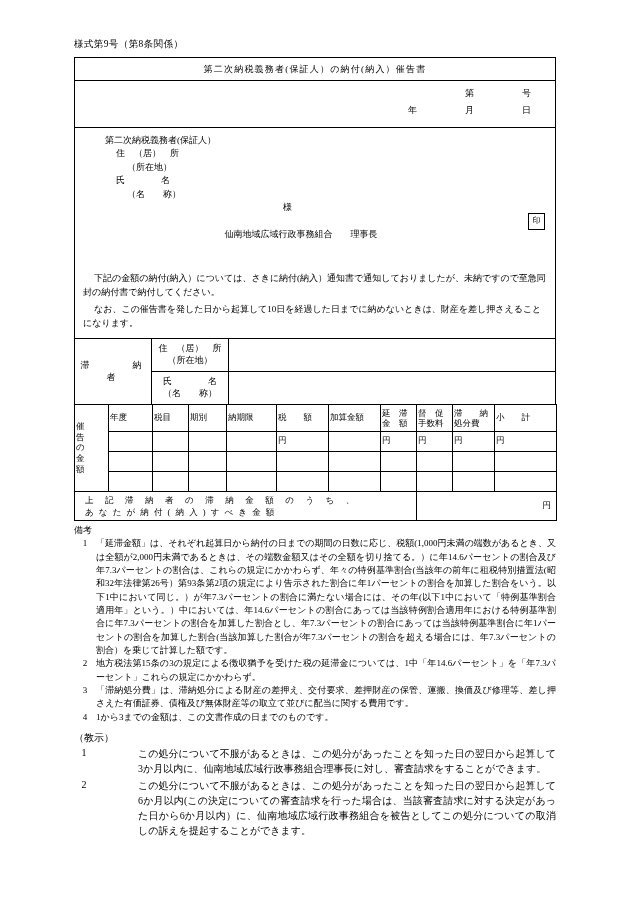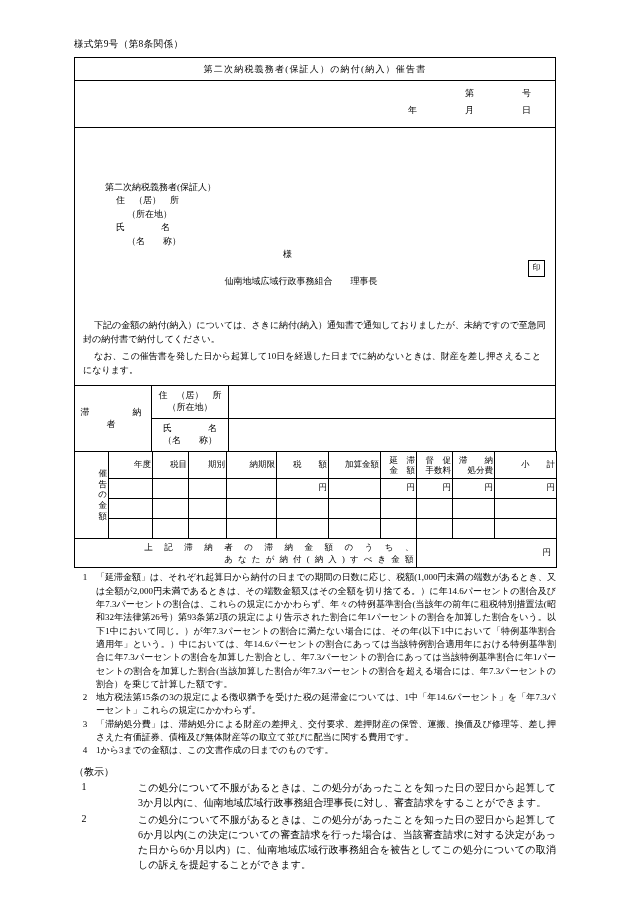--- a/index.html
+++ b/index.html
@@ -65,21 +65,21 @@
   .numdate .row span.lbl { display:inline-block; }
   .numdate .r1 { margin-bottom: 5px; }
   .numdate .sp { display:inline-block; width: 46px; }
   .body-cell {
     padding: 6px 8px 7px 8px !important;
     line-height: 1.5;
   }
   .lines div {
     white-space: pre;
   }
-  .indent1 { padding-left: 22px; margin-top: 47px; }
+  .indent1 { padding-left: 22px; }
   .indent2 { padding-left: 33px; }
   .indent3 { padding-left: 44px; }
   .sama {
     padding-left: 200px;
   }
   .riji {
     padding-left: 110px;
     position: relative;
   }
   .inkan {
@@ -124,21 +124,21 @@
   
   table.amt {
     border-collapse: collapse;
     width: 482px;
     table-layout: fixed;
     margin-top: -1px;
   }
   table.amt td {
     border: 1px solid #000;
     font-size: 8.5px;
-    text-align: right;
+    text-align: left;
     padding: 2px 1px;
     height: 15px;
     vertical-align: middle;
   }
   td.vlabel {
     width: 34px;
     letter-spacing: 0px;
     line-height: 1.25;
     font-size: 8.5px;
   }
@@ -331,20 +331,21 @@
       </tr>
       <tr class="sumrow">
         <td colspan="8" class="sumtext" style="white-space:pre;">上　記　滞　納　者　の　滞　納　金　額　の　う　ち　、
 あ な た が 納 付 ( 納 入 ) す べ き 金 額</td>
         <td colspan="3" class="yen" style="text-align:right;padding-right:5px;">円</td>
       </tr>
     </tbody>
       </table>
 
     <div class="notes">
+      <div class="notes-title">備考</div>
       <div class="note-item">
         <div class="note-num">1</div>
         <div class="note-body">「延滞金額」は、それぞれ起算日から納付の日までの期間の日数に応じ、税額(1,000円未満の端数があるとき、又は全額が2,000円未満であるときは、その端数金額又はその全額を切り捨てる。）に年14.6パーセントの割合及び年7.3パーセントの割合は、これらの規定にかかわらず、年々の特例基準割合(当該年の前年に租税特別措置法(昭和32年法律第26号）第93条第2項の規定により告示された割合に年1パーセントの割合を加算した割合をいう。以下1中において同じ。）が年7.3パーセントの割合に満たない場合には、その年(以下1中において「特例基準割合適用年」という。）中においては、年14.6パーセントの割合にあっては当該特例割合適用年における特例基準割合に年7.3パーセントの割合を加算した割合とし、年7.3パーセントの割合にあっては当該特例基準割合に年1パーセントの割合を加算した割合(当該加算した割合が年7.3パーセントの割合を超える場合には、年7.3パーセントの割合）を乗じて計算した額です。</div>
       </div>
       <div class="note-item">
         <div class="note-num">2</div>
         <div class="note-body">地方税法第15条の3の規定による徴収猶予を受けた税の延滞金については、1中「年14.6パーセント」を「年7.3パーセント」これらの規定にかかわらず。</div>
       </div>
       <div class="note-item">
         <div class="note-num">3</div>

